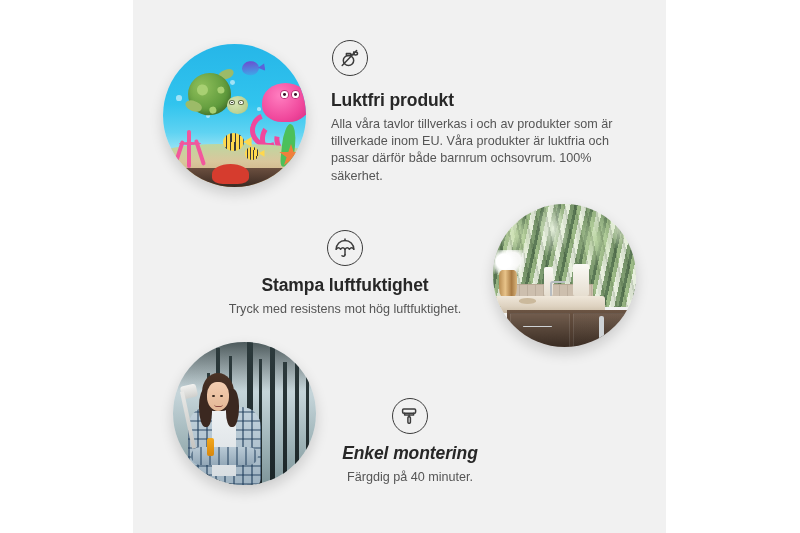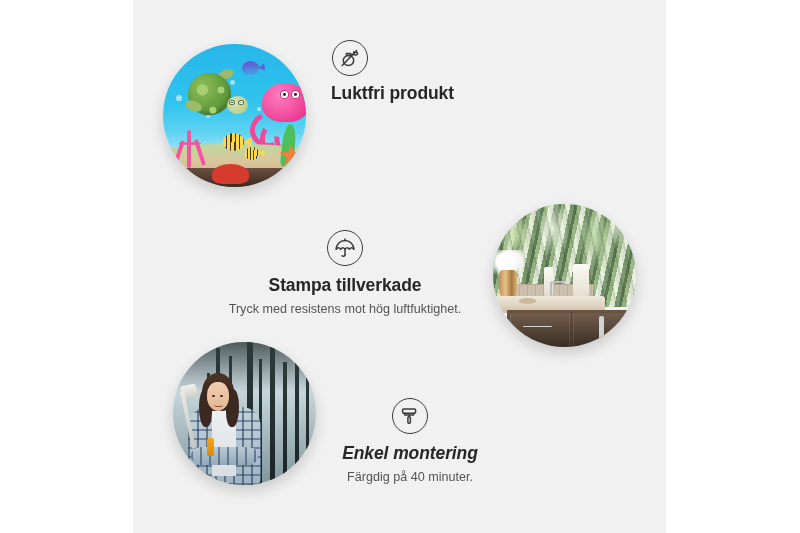--- a/index.html
+++ b/index.html
@@ -54,21 +54,21 @@
     display: flex;
     align-items: center;
     justify-content: center;
     box-sizing: border-box;
   }
   .feat-title {
     font-size: 17.5px;
     font-weight: bold;
     color: #272727;
     letter-spacing: -0.1px;
-    margin: 7px 0 5px 0;
+    margin: 14px 0 5px 0;
     white-space: nowrap;
   }
   .feat-body {
     font-size: 12.6px;
     line-height: 17.2px;
     color: #555555;
   }
 
   
   #feature-odour {
@@ -442,20 +442,21 @@
       <svg class="ic" width="24" height="24" viewBox="0 0 24 24" aria-hidden="true">
         <ellipse cx="10.5" cy="14.5" rx="5.2" ry="5"></ellipse>
         <path d="M8.4 9.6h4.2v-2.1H8.4z"></path>
         <path d="M12.6 8.5h3.1"></path>
         <ellipse cx="17.6" cy="7.6" rx="1.9" ry="1.5"></ellipse>
         <path d="M15.7 8.5v-2.4"></path>
         <path d="M4.2 19.4 18.6 4.6"></path>
       </svg>
     </div>
     <div class="feat-title">Luktfri produkt</div>
+    <div class="feat-body">Alla våra tavlor tillverkas i och av produkter som är tillverkade inom EU. Våra produkter är luktfria och passar därför både barnrum ochsovrum. 100% säkerhet.</div>
   </div>
 
   <div class="circle" id="circle-bathroom">
     <div class="inner">
       <div class="bath-wall"></div>
       <div class="backsplash"></div>
       <div class="flowers"></div>
       <div class="vase"></div>
       <div class="bottle b1"></div>
       <div class="bottle b2"></div>
@@ -474,21 +475,21 @@
   <div class="feature" id="feature-waterproof">
     <div class="feat-icon">
       <svg class="ic" width="24" height="24" viewBox="0 0 24 24" aria-hidden="true">
         <path d="M3.2 13.2a8.8 8.8 0 0 1 17.6 0"></path>
         <path d="M3.2 13.2c1.5-1.9 3.0-1.9 4.4 0 1.5-1.9 3.0-1.9 4.4 0 1.5-1.9 3.0-1.9 4.4 0 1.5-1.9 3.0-1.9 4.4 0"></path>
         <path d="M12 13.2v5.6"></path>
         <path d="M12 18.8a1.8 1.8 0 0 1-3.0 1.0"></path>
         <path d="M12 4.4V3.1"></path>
       </svg>
     </div>
-    <div class="feat-title">Stampa tillverkade</div>
+    <div class="feat-title">Stampa luftfuktighet</div>
     <div class="feat-body">Tryck med resistens mot hög luftfuktighet.</div>
   </div>
 
   <div class="circle" id="circle-painter">
     <div class="inner">
       <div class="forest">
         <div class="canopy"></div>
         <div class="trunk t9"></div>
           <div class="trunk t1"></div>
           <div class="trunk t2"></div>

